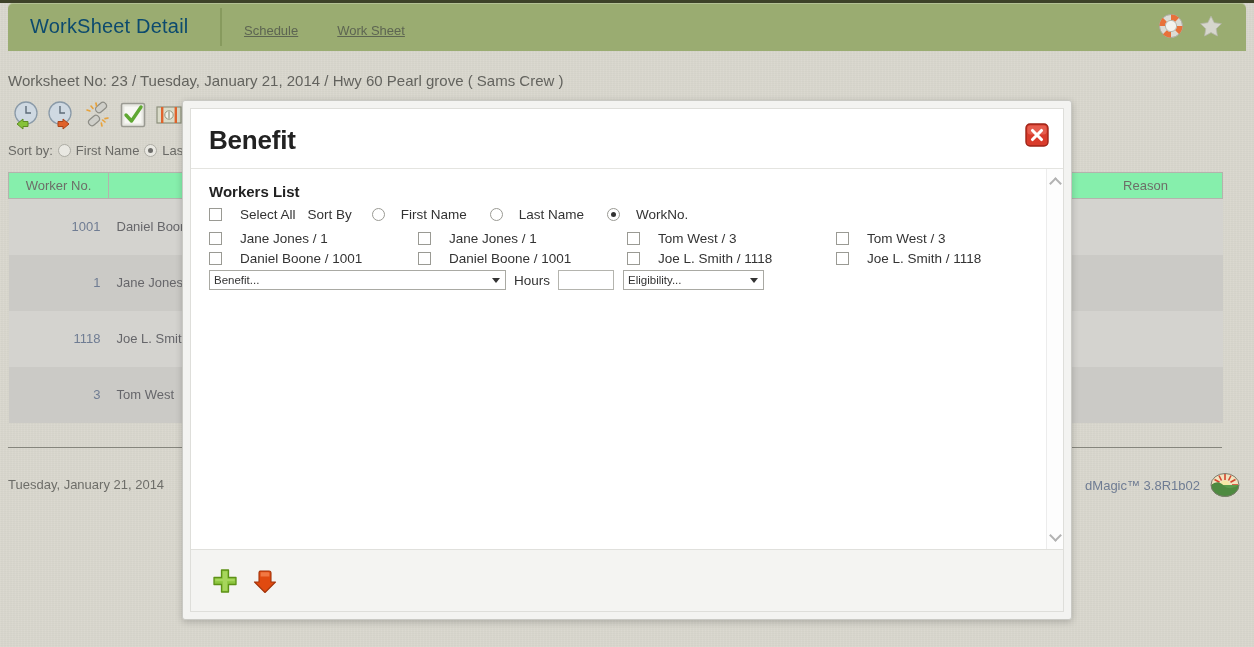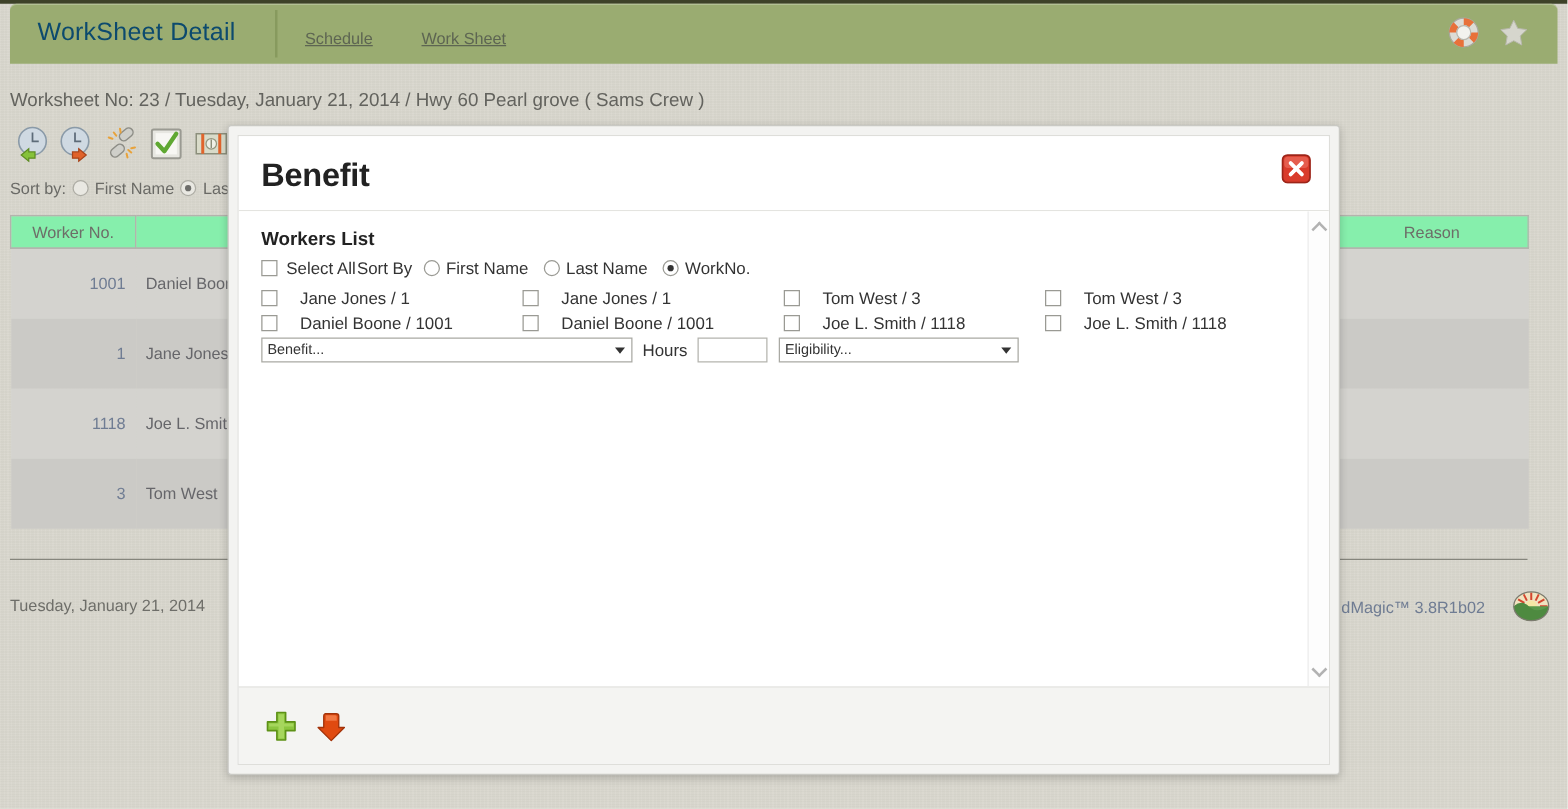--- a/index.html
+++ b/index.html
@@ -143,21 +143,21 @@
     width: 1214px; height: 1px; background: #85857c;
     z-index: 1;
   }
   .footer-left {
     position: absolute; left: 8px; top: 477px;
     font-size: 13px; color: #6e6e69; white-space: nowrap;
     z-index: 1;
   }
   .footer-right {
     position: absolute; right: 14px; top: 470px;
-    display: flex; align-items: center; gap: 22px;
+    display: flex; align-items: center; gap: 10px;
     z-index: 1;
   }
   .footer-version { font-size: 13px; color: #6f7c93; white-space: nowrap; }
   .ico-sun { width: 30px; height: 30px; display:block; }
 
   
   .modal-outer {
     position: absolute; left: 182px; top: 100px;
     width: 890px; height: 520px;
     background: #f3f3f1;
@@ -197,21 +197,21 @@
   }
   .body-scrollarea {
     position: absolute; inset: 0 17px 0 0;
     padding: 14px 18px 0 18px;
   }
   .section-head {
     font-size: 15px; font-weight: bold; color: #222; margin: 0 0 7px 0;
   }
   .selectall-row {
     display: flex; align-items: center; font-size: 13.5px; color: #333;
-    gap: 0; white-space: nowrap; margin-bottom: 9px;
+    gap: 11px; white-space: nowrap; margin-bottom: 9px;
   }
   .cb {
     width: 13px; height: 13px;
     border: 1px solid #9a9a94; background: #fff;
     display: inline-block; flex: none; position: relative;
   }
   .selectall-row .cb { margin-right: 7px; }
   .selectall-row .lbl-selectall { margin-right: 1px; }
   .selectall-row .lbl-sortby { margin-right: 9px; }
   .rb {
@@ -254,21 +254,21 @@
   }
   .sel .caret {
     position: absolute; right: 5px; top: 50%;
     margin-top: -2px;
     width: 0; height: 0;
     border-left: 4px solid transparent;
     border-right: 4px solid transparent;
     border-top: 5px solid #333;
   }
   .sel-benefit { width: 297px; }
-  .sel-elig { width: 192px; }
+  .sel-elig { width: 141px; }
   .hours-label { font-size: 13.5px; color: #333; margin: 0 8px; }
   .hours-input {
     width: 56px; height: 20px;
     border: 1px solid #b4b4ae; background: #fff;
     font-family: "Liberation Sans", sans-serif;
     font-size: 12px; color: #333; padding: 0 4px;
     margin-right: 9px;
   }
 
   

